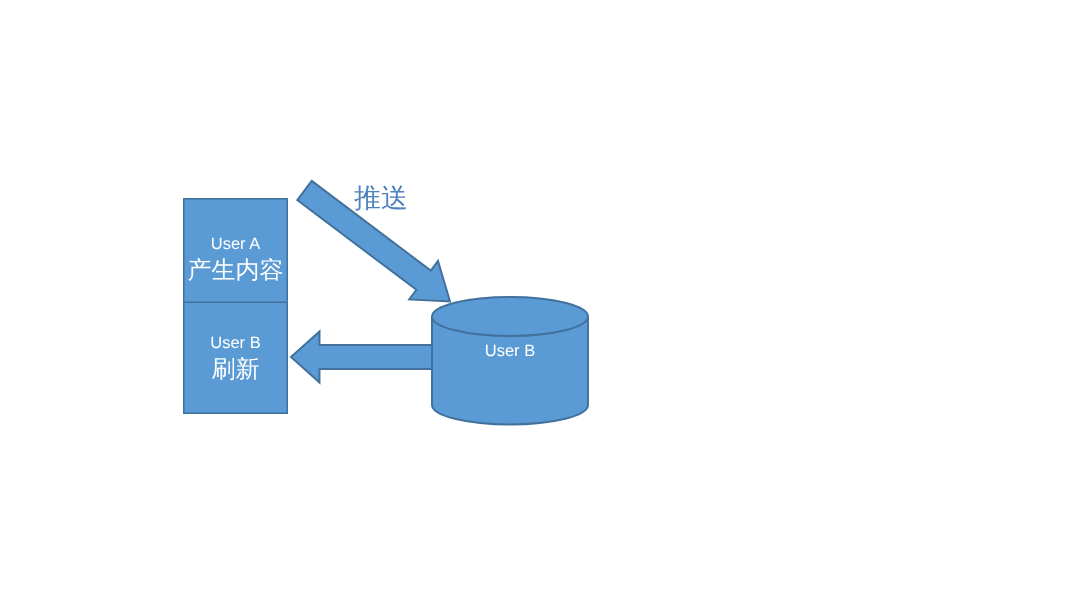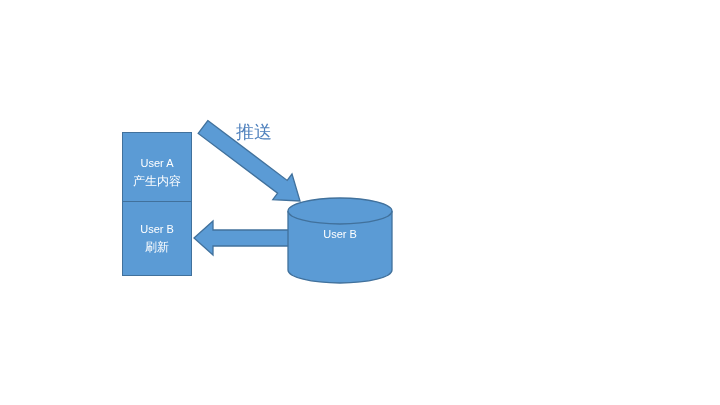--- a/index.html
+++ b/index.html
@@ -37,21 +37,21 @@
     align-items: center;
     justify-content: center;
     text-align: center;
     box-sizing: border-box;
   }
   .node-title {
     font-size: 11px;
     line-height: 17px;
   }
   .node-subtitle {
-    font-size: 12px;
+    font-size: 16px;
     line-height: 18px;
   }
   .box-user-a {
     left: 122px;
     top: 84px;
     width: 70px;
     height: 81px;
     margin-top: 48px;
   }
   .box-user-b {

